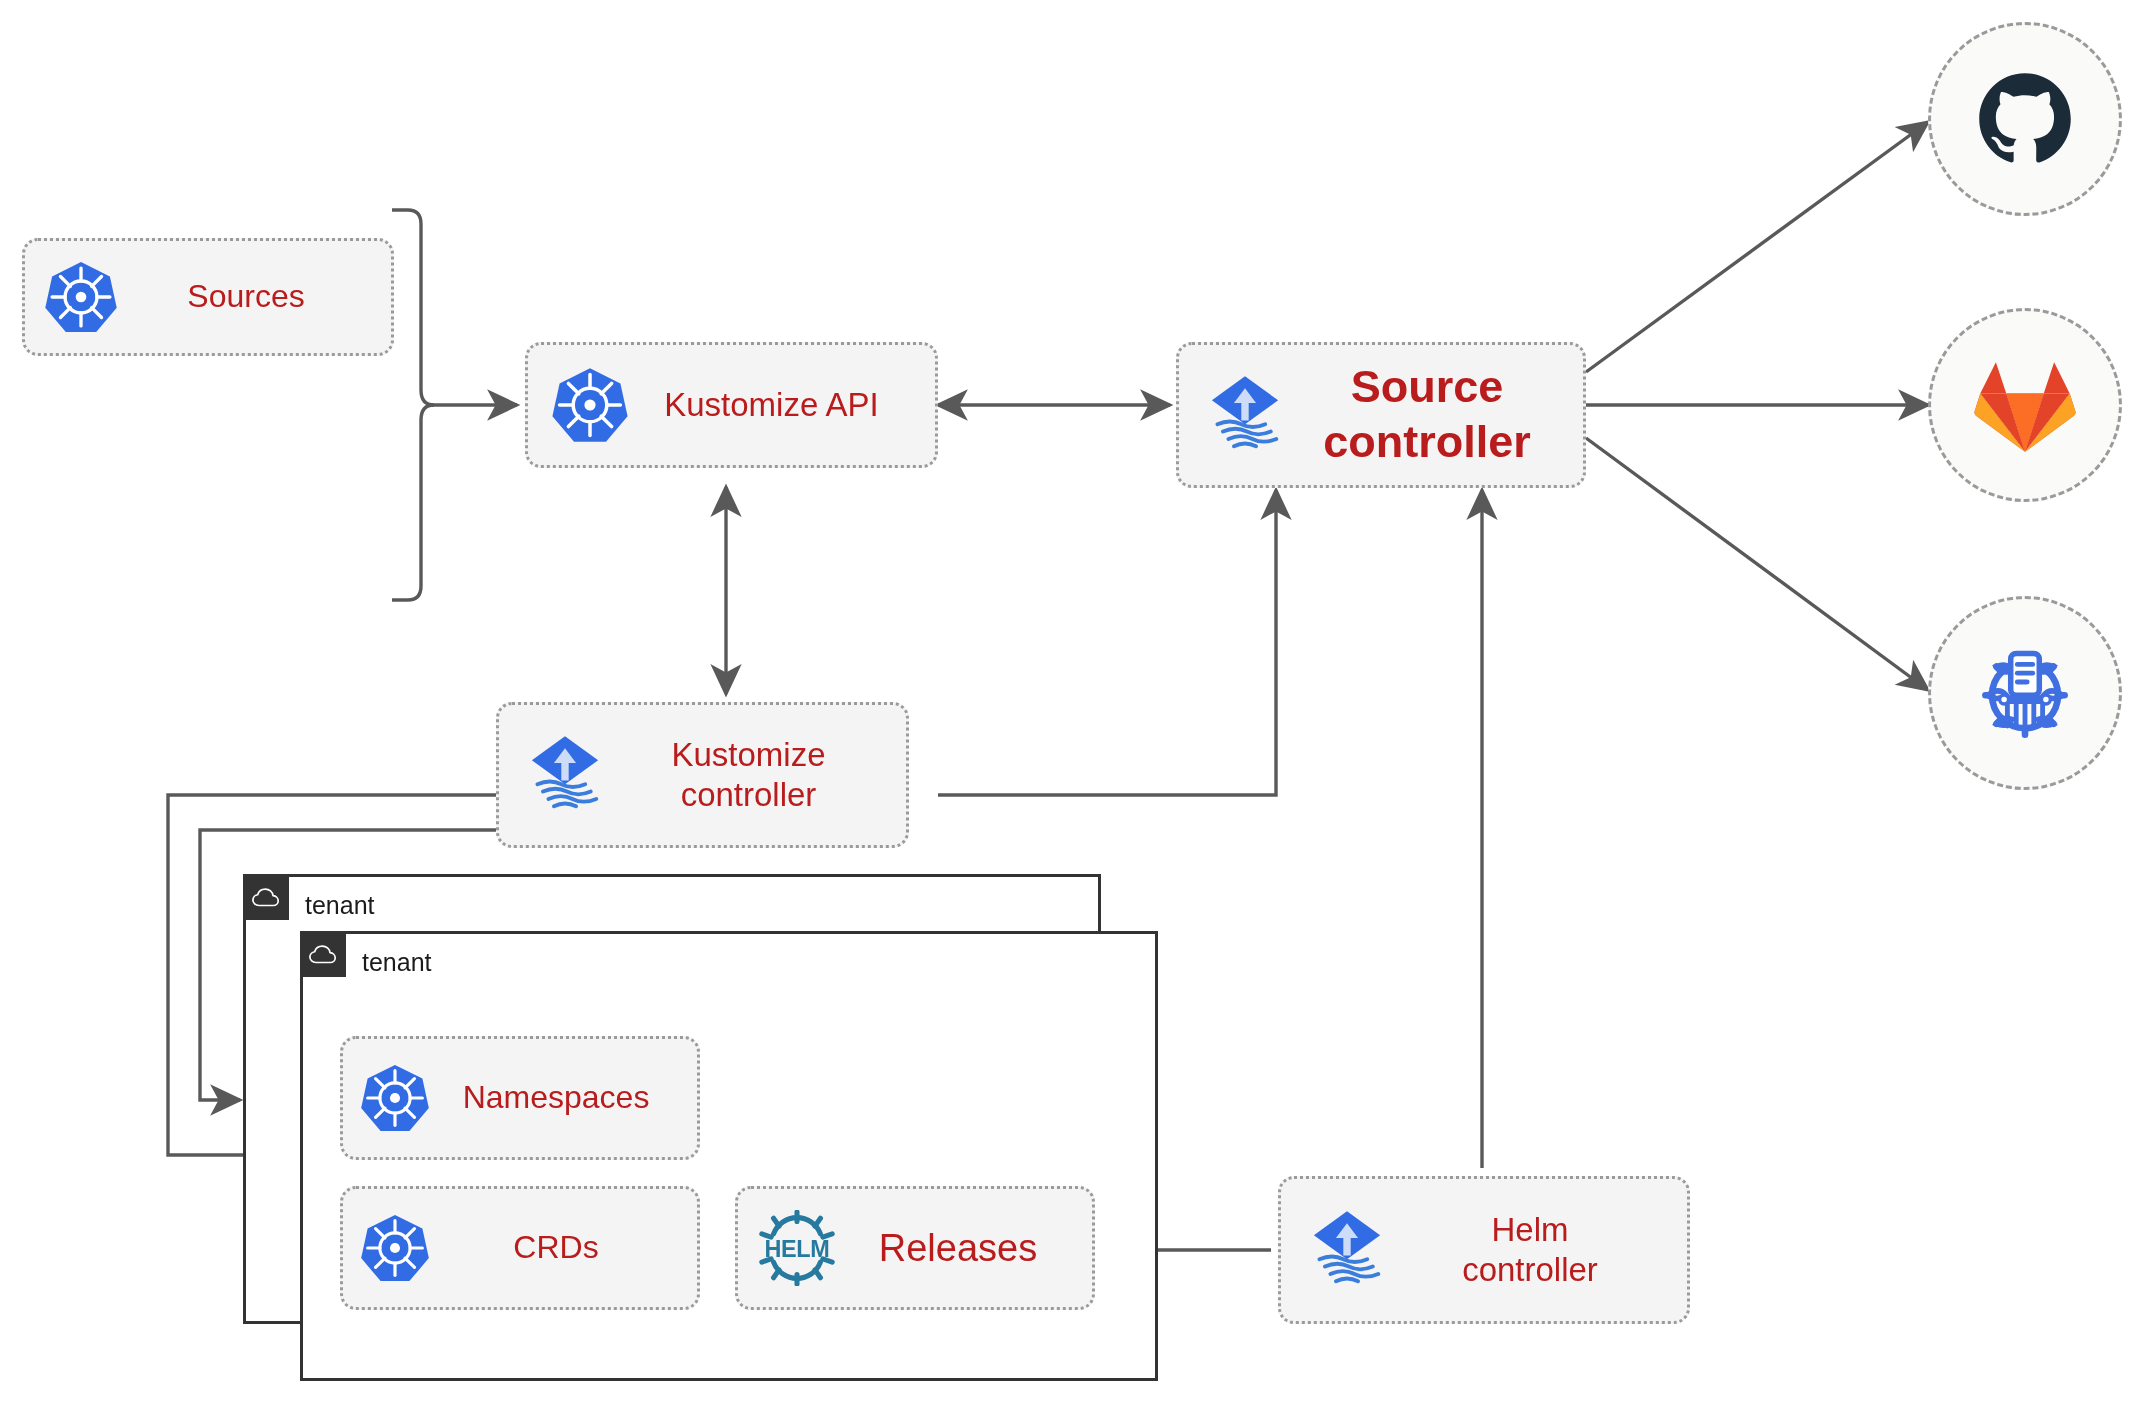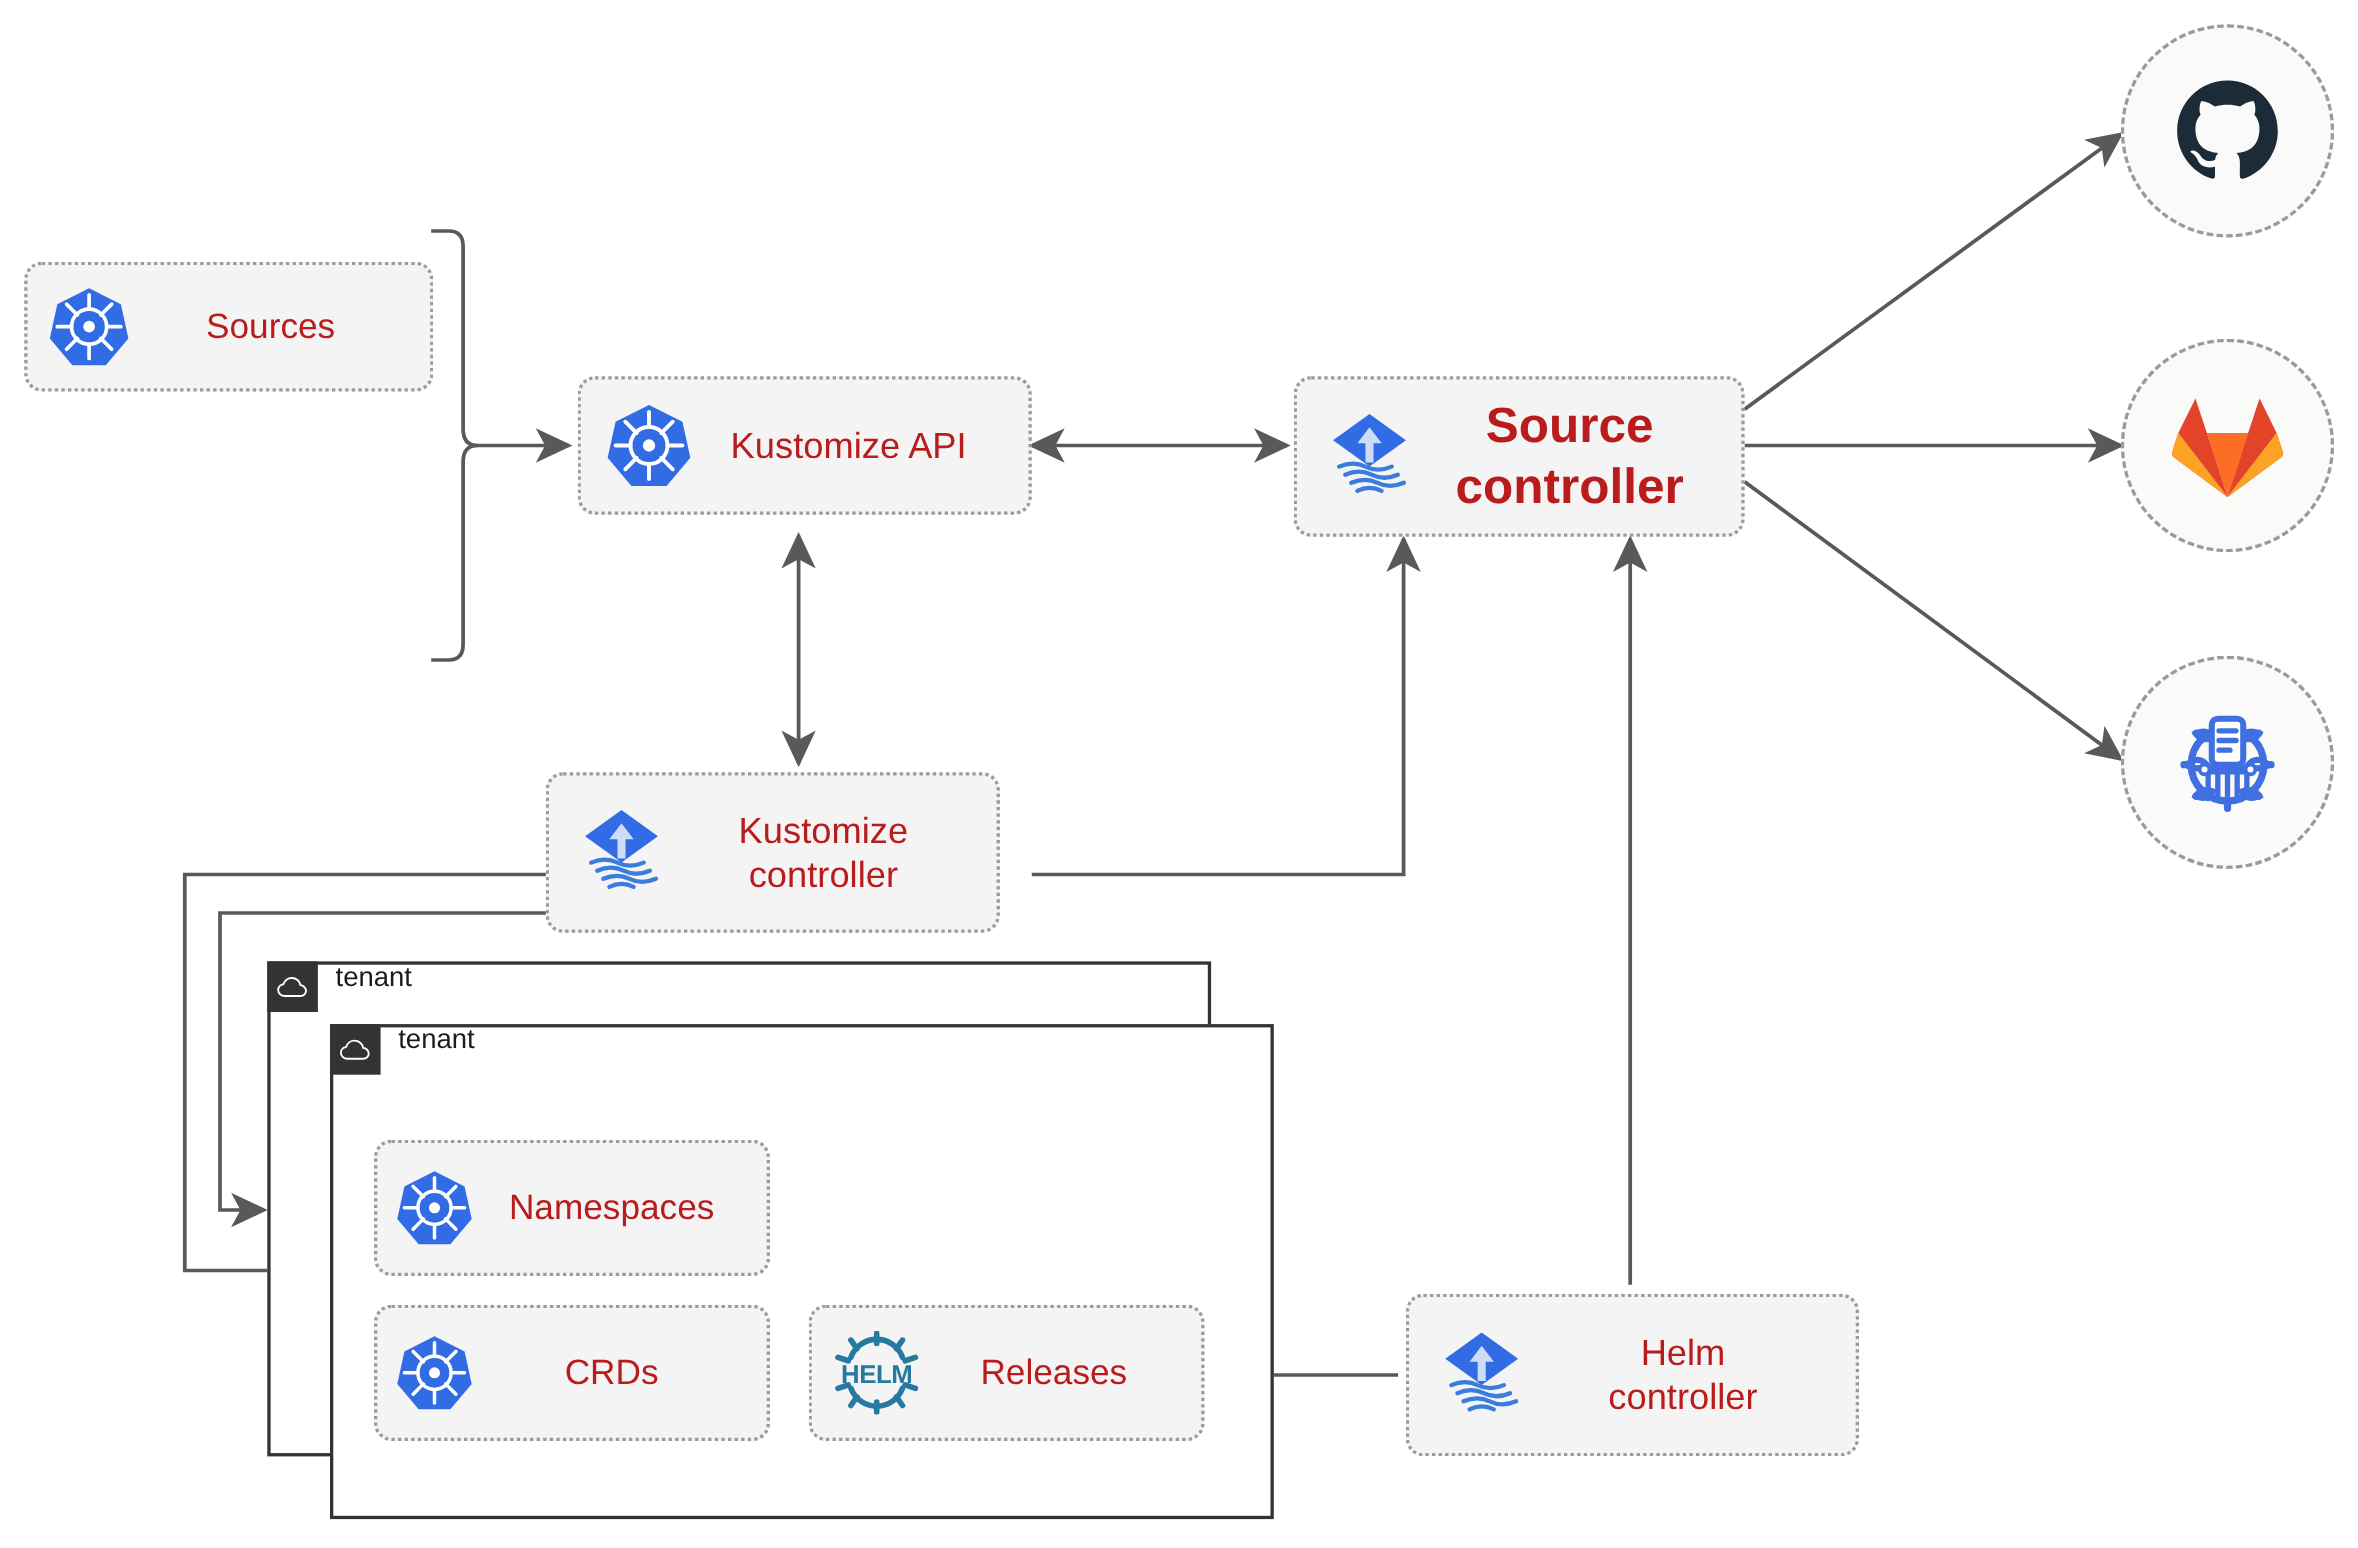--- a/index.html
+++ b/index.html
@@ -57,21 +57,21 @@
     background: #ffffff;
     border: 3px solid #333333;
     z-index: 3;
   }
   .tenant-head {
     position: absolute;
     left: 0;
     top: 0;
     height: 46px;
     display: flex;
-    align-items: flex-start;
+    align-items: flex-end;
     z-index: 6;
   }
   .tenant-badge {
     width: 46px;
     height: 46px;
     background: #333333;
     display: flex;
     align-items: center;
     justify-content: center;
     flex: 0 0 auto;
@@ -389,16 +389,16 @@
           <path d="M25 86 L32 76"></path>
             <path d="M85 86 L78 76"></path>
           <path d="M10 30 L22 34"></path>
             <path d="M100 30 L88 34"></path>
           <path d="M10 66 L22 62"></path>
             <path d="M100 66 L88 62"></path>
         </g>
         <text x="55" y="60" text-anchor="middle" font-family="'Liberation Sans', sans-serif" font-size="30" font-weight="bold" fill="#277a9f" letter-spacing="-0.5">HELM</text>
       </svg>
     </span>
-    <span class="lbl" style="font-size:32px;">Releases</span>
+    <span class="lbl" style="font-size:38px;">Releases</span>
   </div>
 
 </div>
 
 </body></html>

